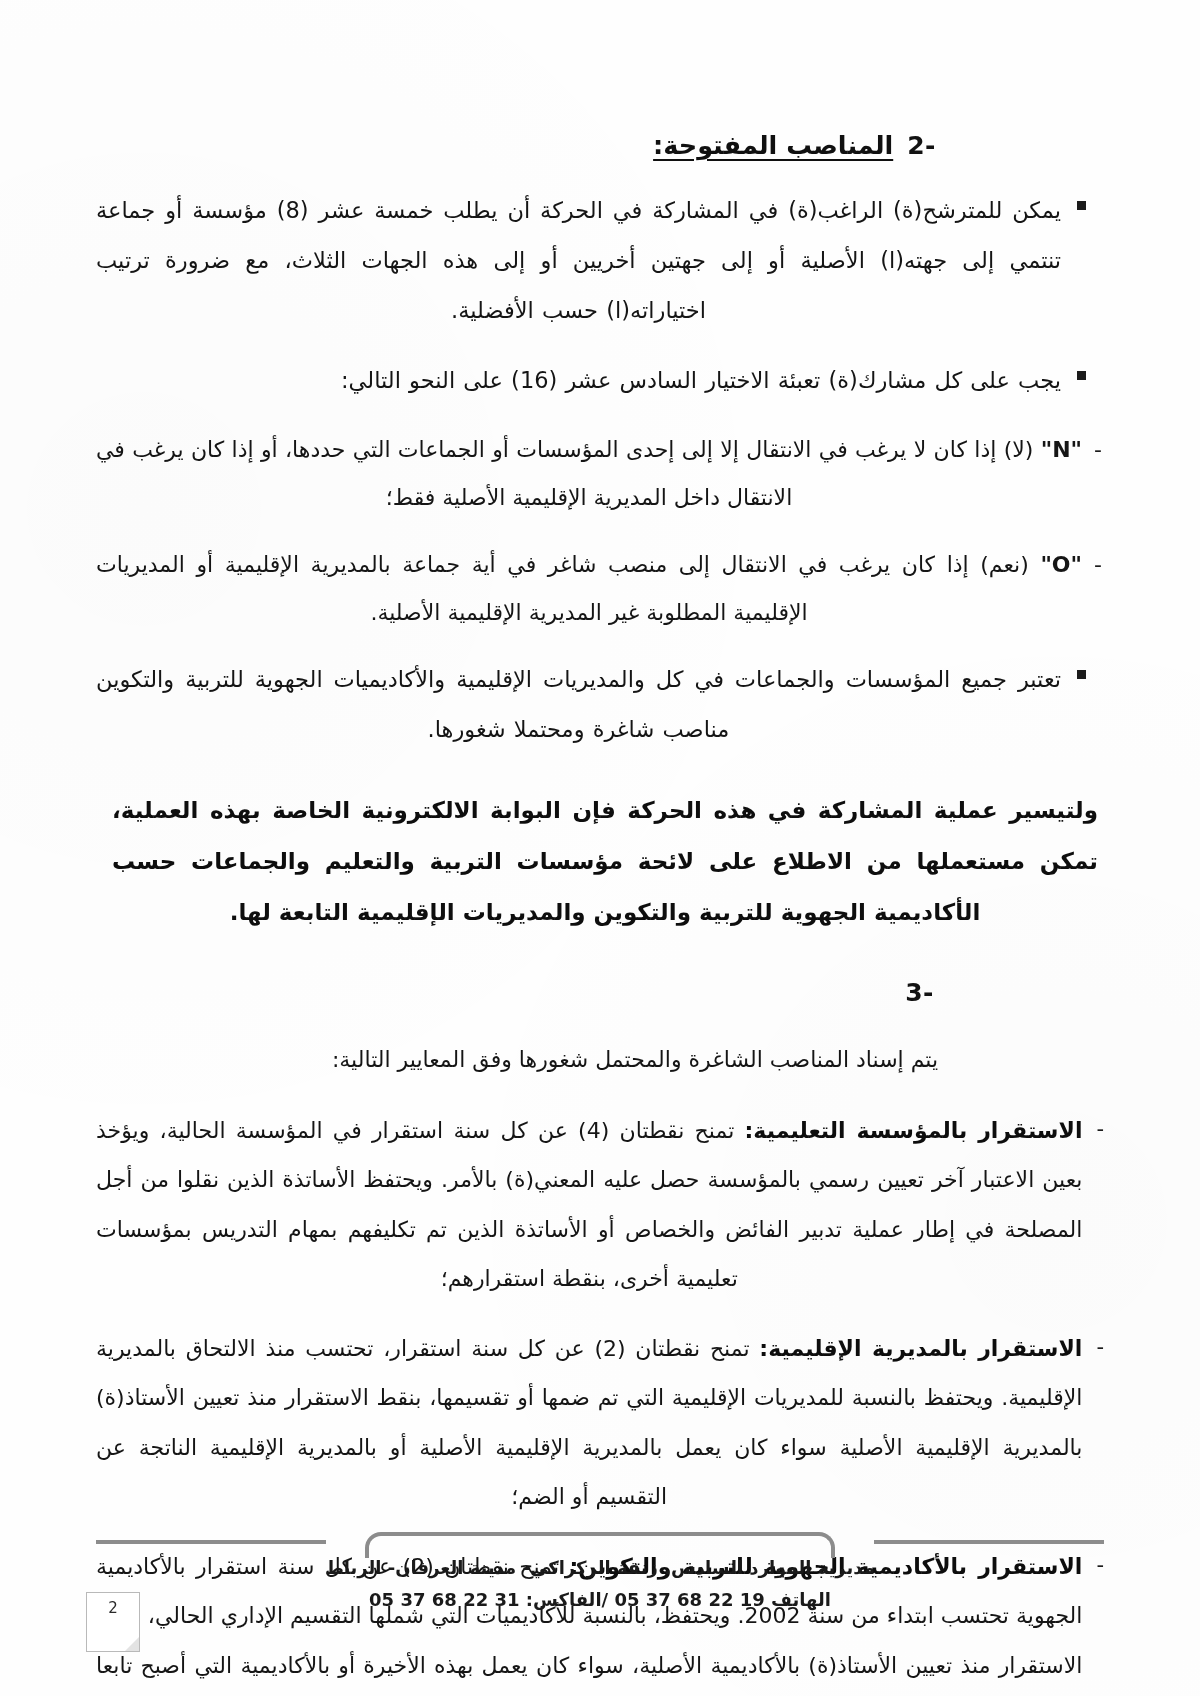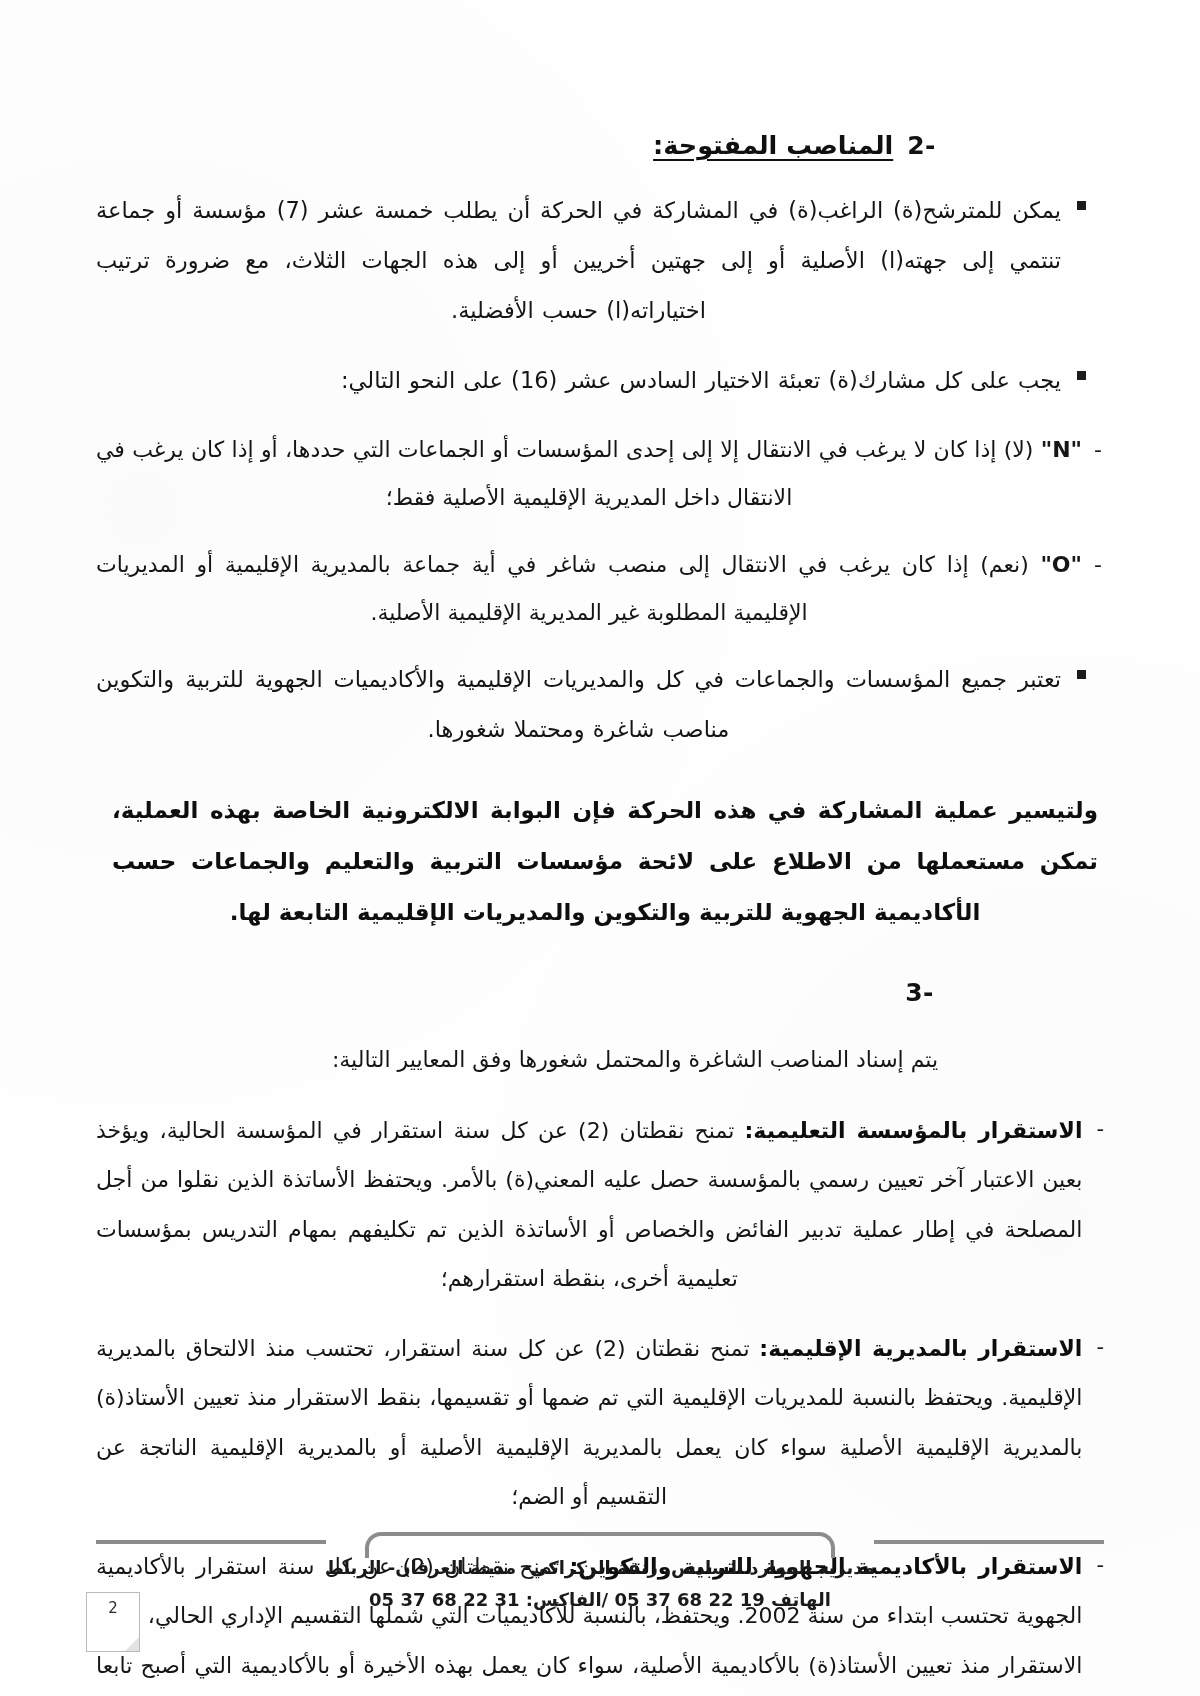--- a/index.html
+++ b/index.html
@@ -259,21 +259,21 @@
 <div class="page">
   <div class="content">
 
     <div class="section-head">
       <span class="sec-num">-2</span>
       <span class="sec-title">المناصب المفتوحة:</span>
     </div>
 
     <div class="sq-item">
       <span class="sq-marker"></span>
-      <span class="sq-body">يمكن للمترشح(ة) الراغب(ة) في المشاركة في الحركة أن يطلب خمسة عشر (7) مؤسسة أو جماعة تنتمي إلى جهته(ا) الأصلية أو إلى جهتين أخريين أو إلى هذه الجهات الثلاث، مع ضرورة ترتيب اختياراته(ا) حسب الأفضلية.</span>
+      <span class="sq-body">يمكن للمترشح(ة) الراغب(ة) في المشاركة في الحركة أن يطلب خمسة عشر (8) مؤسسة أو جماعة تنتمي إلى جهته(ا) الأصلية أو إلى جهتين أخريين أو إلى هذه الجهات الثلاث، مع ضرورة ترتيب اختياراته(ا) حسب الأفضلية.</span>
     </div>
 
     <div class="sq-item">
       <span class="sq-marker"></span>
       <span class="sq-body tight">يجب على كل مشارك(ة) تعبئة الاختيار السادس عشر (16) على النحو التالي:</span>
     </div>
 
     <div class="dash-item">
       <span class="dash-marker">-</span>
       <span class="dash-body"><span class="latin">"N"</span> <span>(لا) إذا كان لا يرغب في الانتقال إلا إلى إحدى المؤسسات أو الجماعات التي حددها، أو إذا كان يرغب في الانتقال داخل المديرية الإقليمية الأصلية فقط؛</span></span>
@@ -292,21 +292,21 @@
     <p class="bold-para">ولتيسير عملية المشاركة في هذه الحركة فإن البوابة الالكترونية الخاصة بهذه العملية، تمكن مستعملها من الاطلاع على لائحة مؤسسات التربية والتعليم والجماعات حسب الأكاديمية الجهوية للتربية والتكوين والمديريات الإقليمية التابعة لها.</p>
 
     <div class="section-head lower">
       <span class="sec-num">-3</span>
     </div>
 
     <p class="crit-intro">يتم إسناد المناصب الشاغرة والمحتمل شغورها وفق المعايير التالية:</p>
 
     <div class="crit-item">
       <span class="crit-marker">-</span>
-      <span class="crit-body"><span class="crit-label">الاستقرار بالمؤسسة التعليمية:</span><span> تمنح نقطتان (2) عن كل سنة استقرار في المؤسسة الحالية، ويؤخذ بعين الاعتبار آخر تعيين رسمي بالمؤسسة حصل عليه المعني(ة) بالأمر. ويحتفظ الأساتذة الذين نقلوا من أجل المصلحة في إطار عملية تدبير الفائض والخصاص أو الأساتذة الذين تم تكليفهم بمهام التدريس بمؤسسات تعليمية أخرى، بنقطة استقرارهم؛</span></span>
+      <span class="crit-body"><span class="crit-label">الاستقرار بالمؤسسة التعليمية:</span><span> تمنح نقطتان (4) عن كل سنة استقرار في المؤسسة الحالية، ويؤخذ بعين الاعتبار آخر تعيين رسمي بالمؤسسة حصل عليه المعني(ة) بالأمر. ويحتفظ الأساتذة الذين نقلوا من أجل المصلحة في إطار عملية تدبير الفائض والخصاص أو الأساتذة الذين تم تكليفهم بمهام التدريس بمؤسسات تعليمية أخرى، بنقطة استقرارهم؛</span></span>
     </div>
 
     <div class="crit-item">
       <span class="crit-marker">-</span>
       <span class="crit-body"><span class="crit-label">الاستقرار بالمديرية الإقليمية:</span><span> تمنح نقطتان (2) عن كل سنة استقرار، تحتسب منذ الالتحاق بالمديرية الإقليمية. ويحتفظ بالنسبة للمديريات الإقليمية التي تم ضمها أو تقسيمها، بنقط الاستقرار منذ تعيين الأستاذ(ة) بالمديرية الإقليمية الأصلية سواء كان يعمل بالمديرية الإقليمية الأصلية أو بالمديرية الإقليمية الناتجة عن التقسيم أو الضم؛</span></span>
     </div>
 
     <div class="crit-item">
       <span class="crit-marker">-</span>
       <span class="crit-body"><span class="crit-label">الاستقرار بالأكاديمية الجهوية للتربية والتكوين:</span><span> تمنح نقطتان (2) عن كل سنة استقرار بالأكاديمية الجهوية تحتسب ابتداء من سنة 2002. ويحتفظ، بالنسبة للأكاديميات التي شملها التقسيم الإداري الحالي، بنقط الاستقرار منذ تعيين الأستاذ(ة) بالأكاديمية الأصلية، سواء كان يعمل بهذه الأخيرة أو بالأكاديمية التي أصبح تابعا لها بموجب التقسيم المذكور؛</span></span>

